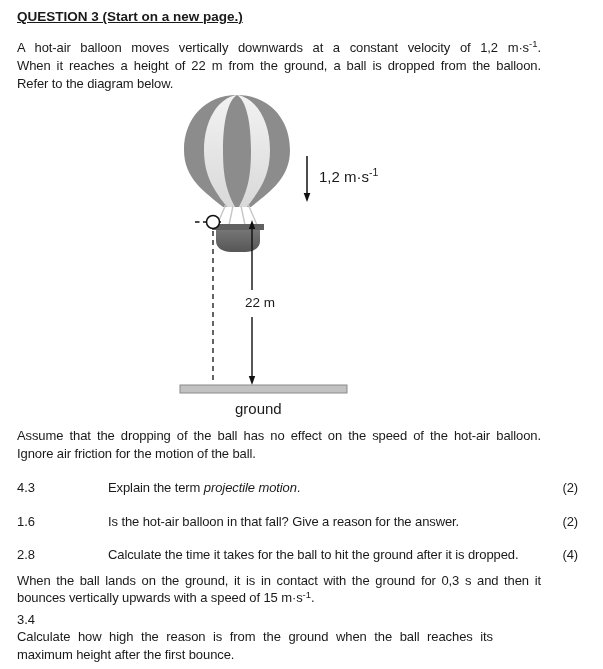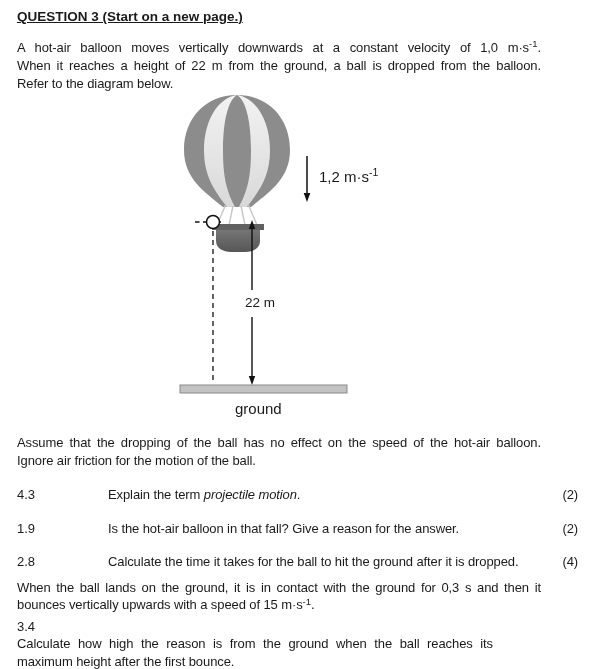--- a/index.html
+++ b/index.html
@@ -12,40 +12,40 @@
     padding: 8px 25px 0 17px;
     overflow: hidden;
   }
   .title { font-size: 13.5px; font-weight: bold; margin-bottom: 13px; white-space: nowrap; text-decoration: underline; }
   .para { width: 524px; letter-spacing: -0.1px; }
   .pline { white-space: nowrap; }
   .just { text-align: justify; text-align-last: justify; white-space: normal; }
   .sup { font-size: 9.5px; position: relative; top: -4.5px; letter-spacing: 0; }
   .diagram-wrap { width: 561px; height: 332px; position: relative; margin-top: 0; }
   .diagram-wrap svg { position: absolute; left: -17px; top: 0; }
-  .para.p2 { margin-top: 10px; }
+  .para.p2 { margin-top: 3px; }
   .qrow { display: flex; align-items: flex-start; margin-top: 16px; letter-spacing: -0.1px; }
   .qrow.first { margin-top: 17px; }
   .qnum { width: 55px; flex-shrink: 0; }
   .qtext { width: 476px; flex-shrink: 0; }
   .qtext .one { white-space: nowrap; margin-left: 36px; }
   .qmarks { flex: 1 1 auto; text-align: right; }
   .para.p3 { margin-top: 8px; }
   .qrow.q34 { margin-top: 3px; flex-direction: column; }
   .mark-spacer { height: 17.5px; }
   .italic { font-style: italic; }
   svg text { font-family: "Liberation Sans", sans-serif; fill: #1a1a1a; }
 </style>
 </head>
 <body>
 
 <div class="title">QUESTION 3 (Start on a new page.)</div>
 
 <div class="para">
-  <div class="pline just"><span>A hot-air balloon moves vertically downwards at a constant velocity of 1,0 m·s</span><span class="sup">-1</span><span>.</span></div>
+  <div class="pline just"><span>A hot-air balloon moves vertically downwards at a constant velocity of 1,2 m·s</span><span class="sup">-1</span><span>.</span></div>
   <div class="pline just">When it reaches a height of 22 m from the ground, a ball is dropped from the balloon.</div>
   <div class="pline">Refer to the diagram below.</div>
 </div>
 
 <div class="diagram-wrap">
 <svg width="603" height="332" viewBox="0 0 603 332">
   <defs>
     <linearGradient id="lightGore" x1="0" y1="0" x2="0" y2="1">
       <stop offset="0" stop-color="#f2f2f2"></stop>
           <stop offset="1" stop-color="#d9d9d9"></stop>
@@ -95,21 +95,21 @@
   <div class="pline">Ignore air friction for the motion of the ball.</div>
 </div>
 
 <div class="qrow first">
   <div class="qnum">4.3</div>
   <div class="qtext"><span class="one"><span>Explain the term </span><span class="italic">projectile motion</span><span>.</span></span></div>
   <div class="qmarks">(2)</div>
 </div>
 
 <div class="qrow">
-  <div class="qnum">1.9</div>
+  <div class="qnum">1.6</div>
   <div class="qtext"><span class="one">Is the hot-air balloon in that fall? Give a reason for the answer.</span></div>
   <div class="qmarks">(2)</div>
 </div>
 
 <div class="qrow">
   <div class="qnum">2.8</div>
   <div class="qtext"><span class="one">Calculate the time it takes for the ball to hit the ground after it is dropped.</span></div>
   <div class="qmarks">(4)</div>
 </div>
 

